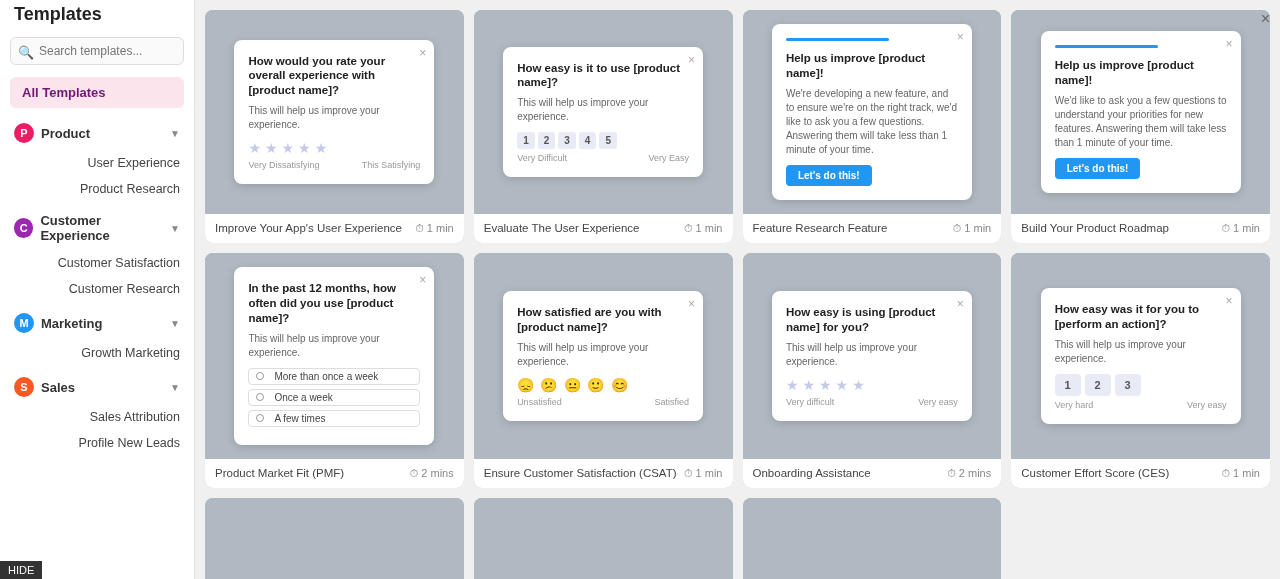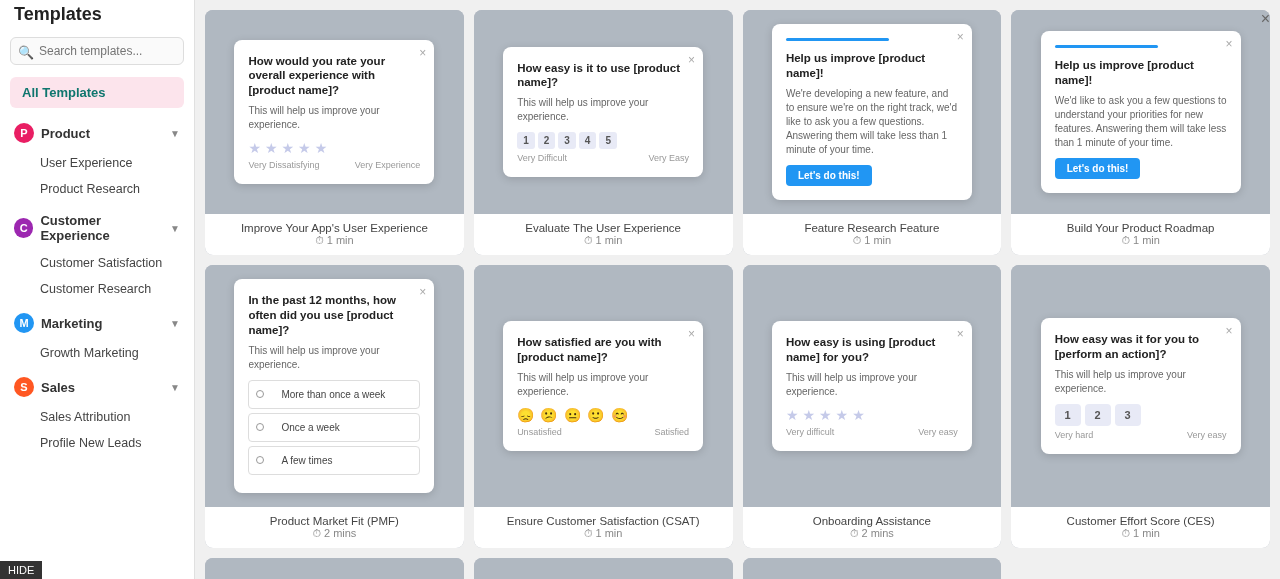--- a/index.html
+++ b/index.html
@@ -43,21 +43,21 @@
       color: #aaa;
       font-size: 13px;
     }
     .sidebar-all-templates {
       margin: 2px 10px 6px;
       background: #fce4ec;
       border-radius: 6px;
       padding: 8px 12px;
       font-size: 13px;
       font-weight: 600;
-      color: #0f766e;
+      color: #701a75;
       cursor: pointer;
     }
     .sidebar-section {
       padding: 2px 0;
     }
     .sidebar-section-header {
       display: flex;
       align-items: center;
       justify-content: space-between;
       padding: 7px 14px;
@@ -75,20 +75,21 @@
     .icon-cx { background: #9c27b0; }
     .icon-marketing { background: #2196f3; }
     .icon-sales { background: #ff5722; }
     .sidebar-section-header-left { display: flex; align-items: center; }
     .chevron { font-size: 10px; color: #888; }
     .sidebar-sub-item {
       padding: 6px 14px 6px 40px;
       font-size: 12.5px;
       color: #444;
       cursor: pointer;
+      text-align: right;
     }
     .hide-btn {
       position: fixed;
       bottom: 0;
       left: 0;
       background: #333;
       color: #fff;
       font-size: 11px;
       padding: 3px 8px;
       cursor: pointer;
@@ -142,21 +143,20 @@
       position: relative;
     }
     .card-footer {
       background: #fff;
       padding: 8px 10px;
       display: flex;
       justify-content: space-between;
       align-items: center;
       font-size: 11.5px;
       color: #444;
-      flex-direction: column;
     }
     .card-footer-time {
       display: flex;
       align-items: center;
       gap: 3px;
       color: #888;
       font-size: 11px;
     }
 
     
@@ -198,22 +198,22 @@
     }
     .cta-btn {
       background: #2196f3; color: #fff; border: none; border-radius: 4px;
       padding: 5px 12px; font-size: 10px; cursor: pointer; font-weight: 600;
     }
     .emoji-row {
       display: flex; gap: 6px; justify-content: flex-start; margin-bottom: 4px;
     }
     .emoji { font-size: 14px; }
     .radio-option {
-      display: flex; align-items: center; gap: 17px;
-      border: 1px solid #ddd; border-radius: 4px; padding: 8px 7px;
+      display: flex; align-items: center; gap: 10px;
+      border: 1px solid #ddd; border-radius: 4px; padding: 2px 7px;
       margin-bottom: 4px; font-size: 10px; color: #444;
     }
     .radio-circle {
       width: 8px; height: 8px; border-radius: 50%; border: 1px solid #999; flex-shrink: 0;
     }
     .num-scale-row {
       display: flex; gap: 4px; margin-bottom: 4px;
     }
     .num-scale-btn {
       background: #e8eaf6; border: none; border-radius: 4px; padding: 5px 8px;
@@ -288,21 +288,21 @@
             <p>This will help us improve your experience.</p>
             <div class="star-row">
               <span class="star">★</span>
               <span class="star">★</span>
               <span class="star">★</span>
               <span class="star">★</span>
               <span class="star">★</span>
             </div>
             <div class="scale-labels">
               <span>Very Dissatisfying</span>
-              <span>Very Experience</span>
+              <span>This Satisfying</span>
             </div>
           </div>
         </div>
         <div class="card-footer">
           <span>Improve Your App's User Experience</span>
           <span class="card-footer-time">
             <span>⏱</span> 
             <span>1 min</span>
           </span>
         </div>

